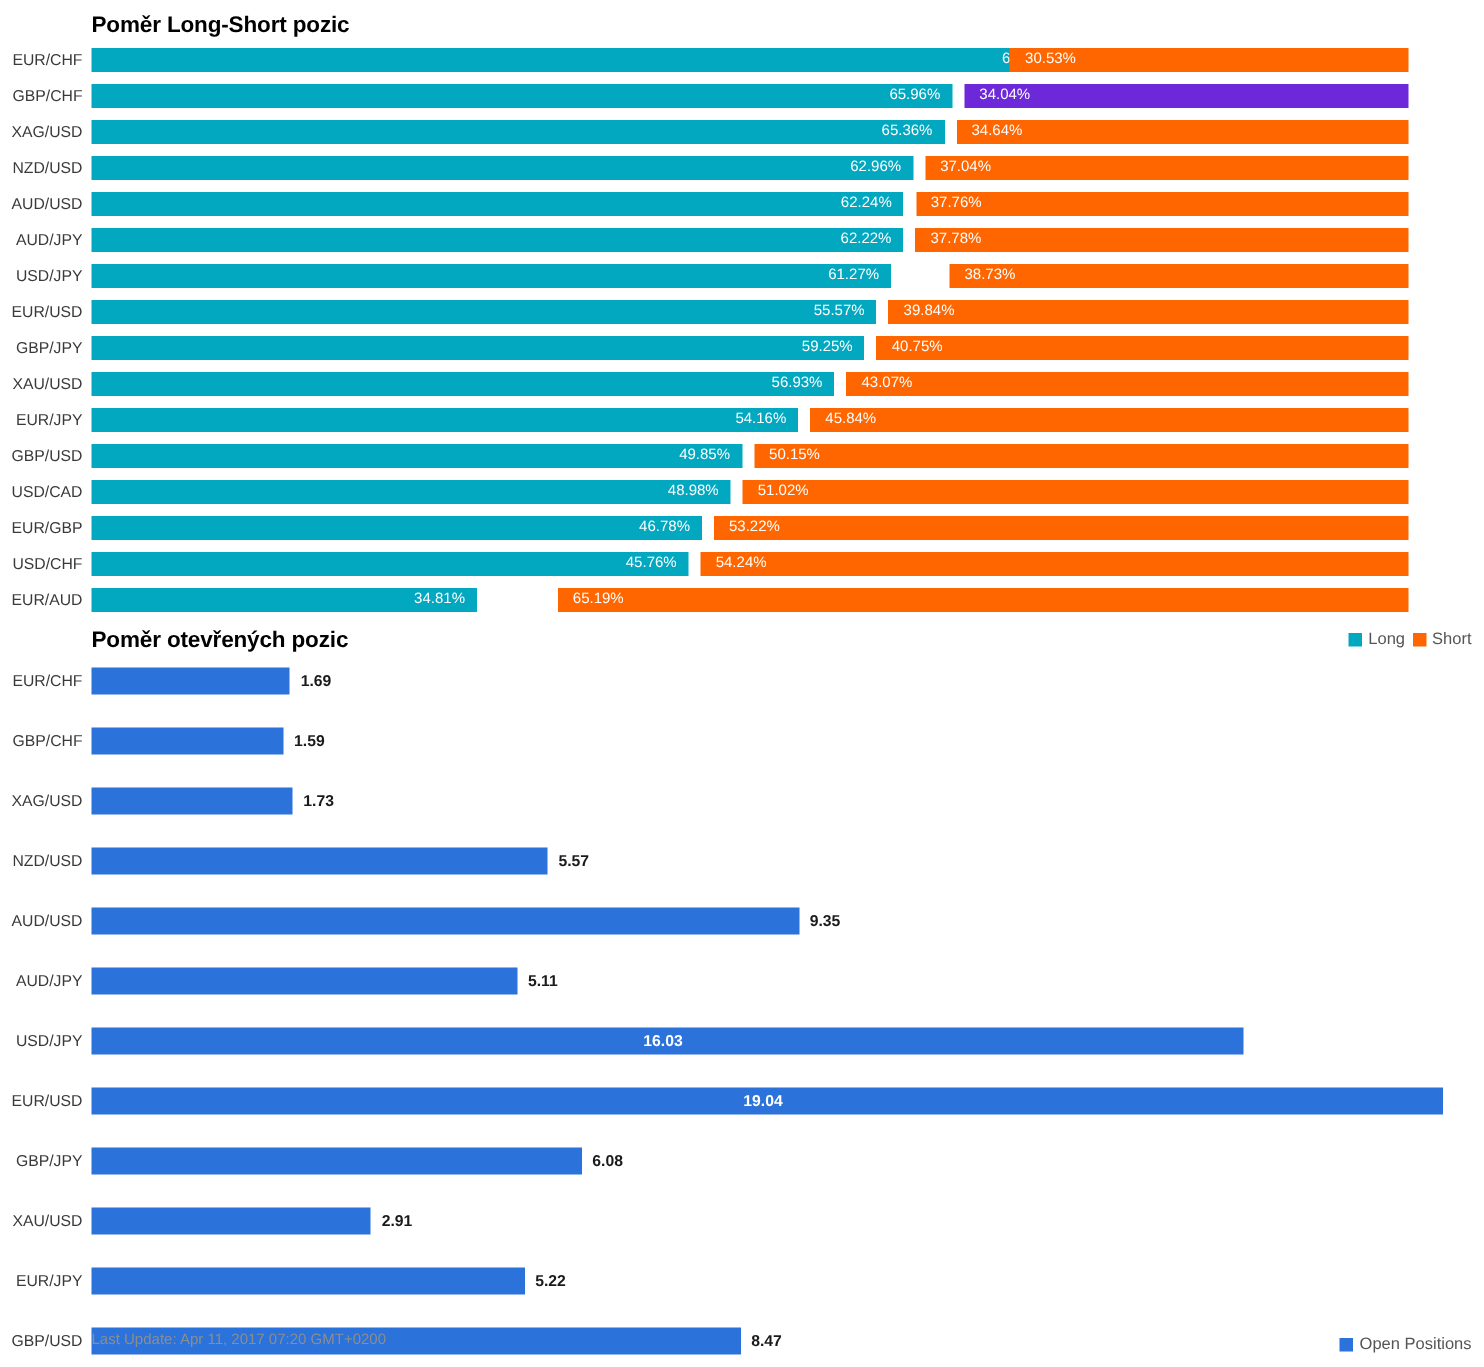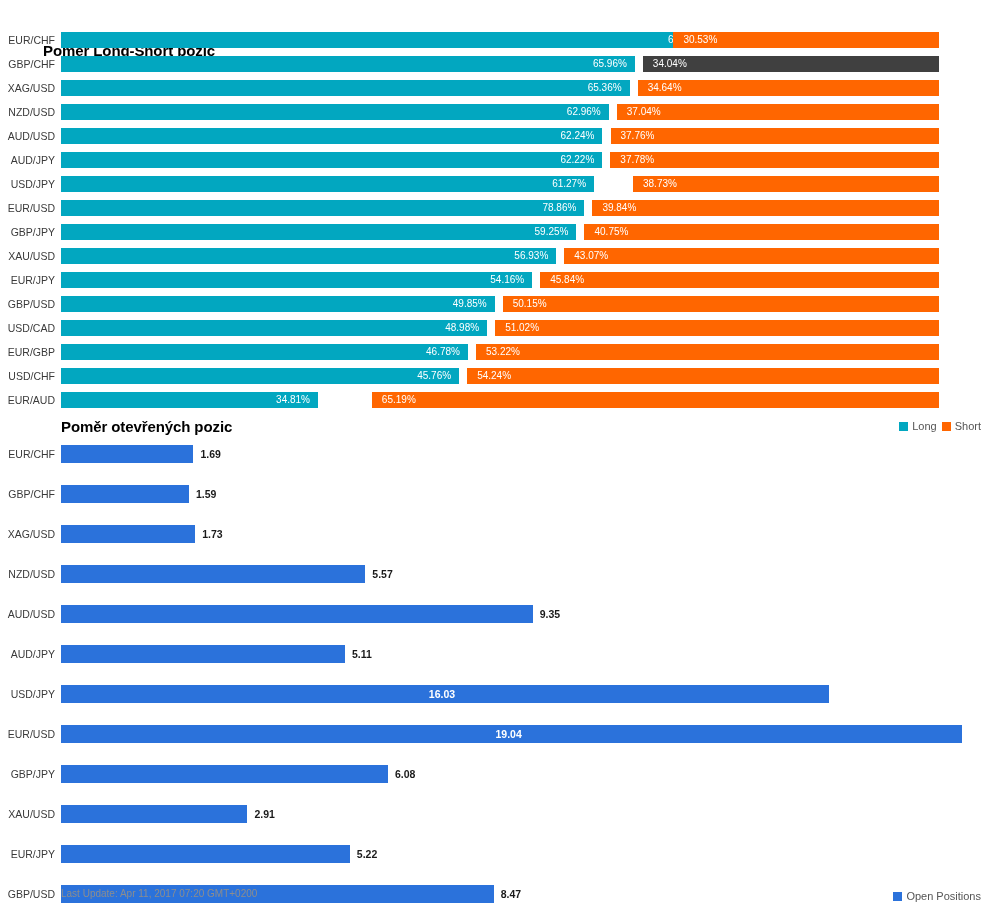--- a/index.html
+++ b/index.html
@@ -24,21 +24,21 @@
     font-size: 15px;
     font-weight: bold;
     color: #000000;
     margin: 0;
     padding: 0;
     letter-spacing: -0.1px;
   }
 
   
   #chart-longshort { top: 0; }
-  #chart-longshort .chart-title { position: absolute; left: 43px; top: 8px; margin-top: 34px; }
+  #chart-longshort .chart-title { position: absolute; left: 61px; top: 8px; }
 
   .ls-rows { position: absolute; left: 0; top: 28px; width: 989px; }
 
   .ls-row {
     position: relative;
     height: 24px;
     width: 989px;
   }
   .ls-label {
     position: absolute;
@@ -159,21 +159,21 @@
           <div class="ls-label">EUR/CHF</div>
           <div class="ls-track">
             <div class="ls-seg ls-long" style="width: 649px; background: rgb(2, 167, 192);">69.47%</div>
             <div class="ls-seg ls-short" style="width: 265.611px; background: rgb(255, 102, 0);">30.53%</div>
           </div>
         </div>
         <div class="ls-row">
           <div class="ls-label">GBP/CHF</div>
           <div class="ls-track">
             <div class="ls-seg ls-long" style="width: 573.852px; background: rgb(2, 167, 192);">65.96%</div>
-            <div class="ls-seg ls-short" style="width: 296.148px; background: #404040;">34.04%</div>
+            <div class="ls-seg ls-short" style="width: 296.148px; background: #6d28d9;">34.04%</div>
           </div>
         </div>
         <div class="ls-row">
           <div class="ls-label">XAG/USD</div>
           <div class="ls-track">
             <div class="ls-seg ls-long" style="width: 568.632px; background: rgb(2, 167, 192);">65.36%</div>
             <div class="ls-seg ls-short" style="width: 301.368px; background: rgb(255, 102, 0);">34.64%</div>
           </div>
         </div>
         <div class="ls-row">
@@ -200,21 +200,21 @@
         <div class="ls-row">
           <div class="ls-label">USD/JPY</div>
           <div class="ls-track">
             <div class="ls-seg ls-long" style="width: 533.049px; background: rgb(2, 167, 192);">61.27%</div>
             <div class="ls-seg ls-short" style="width: 306px; background: rgb(255, 102, 0);">38.73%</div>
           </div>
         </div>
         <div class="ls-row">
           <div class="ls-label">EUR/USD</div>
           <div class="ls-track">
-            <div class="ls-seg ls-long" style="width: 523.392px; background: rgb(2, 167, 192);">78.86%</div>
+            <div class="ls-seg ls-long" style="width: 523.392px; background: rgb(2, 167, 192);">55.57%</div>
             <div class="ls-seg ls-short" style="width: 346.608px; background: rgb(255, 102, 0);">39.84%</div>
           </div>
         </div>
         <div class="ls-row">
           <div class="ls-label">GBP/JPY</div>
           <div class="ls-track">
             <div class="ls-seg ls-long" style="width: 515.475px; background: rgb(2, 167, 192);">59.25%</div>
             <div class="ls-seg ls-short" style="width: 354.525px; background: rgb(255, 102, 0);">40.75%</div>
           </div>
         </div>

